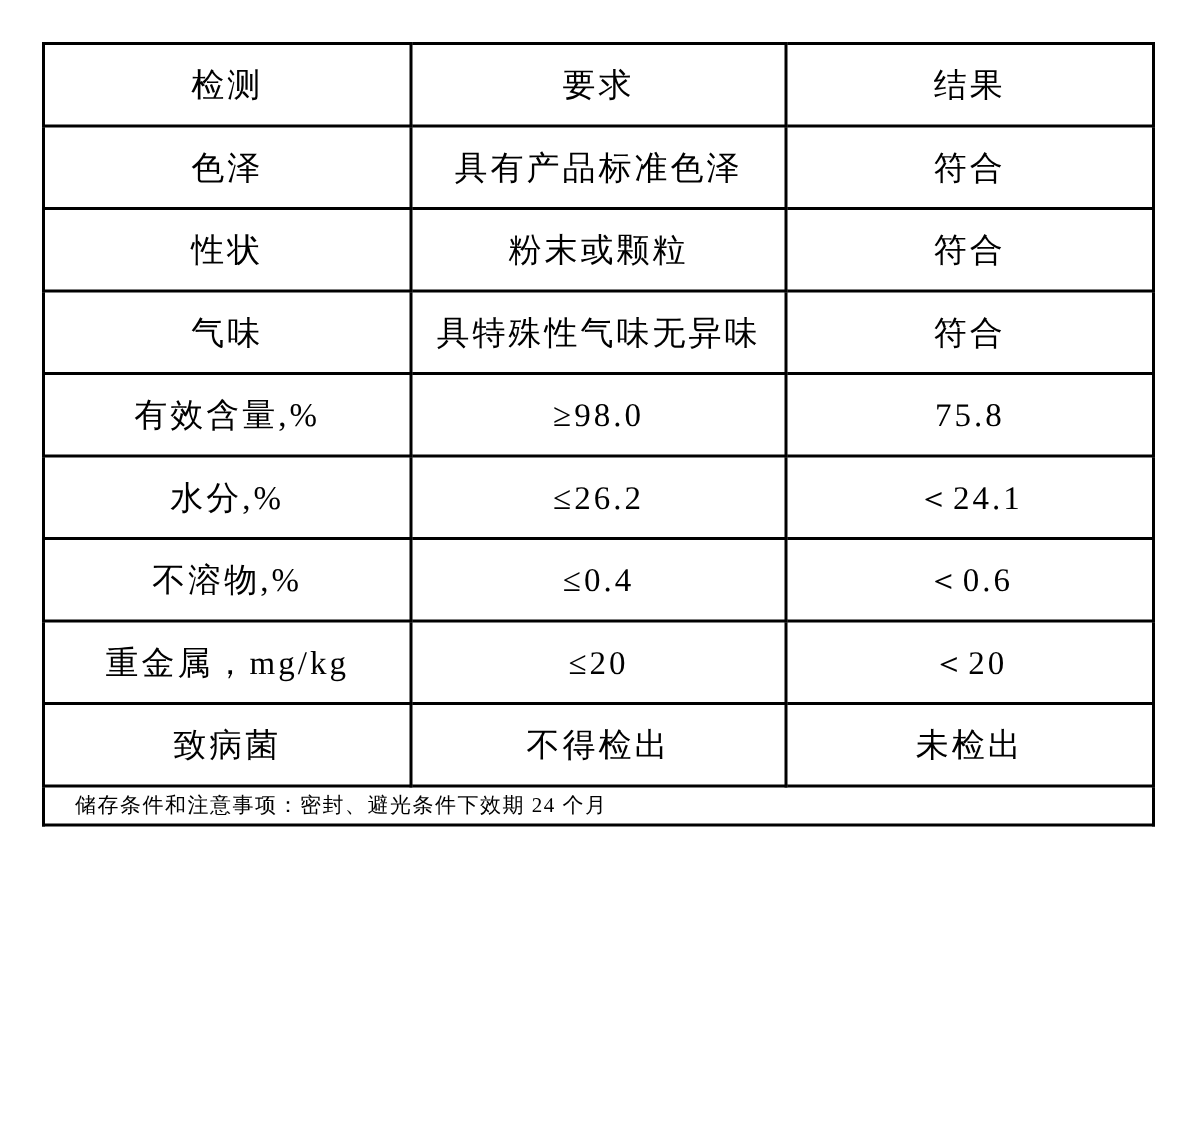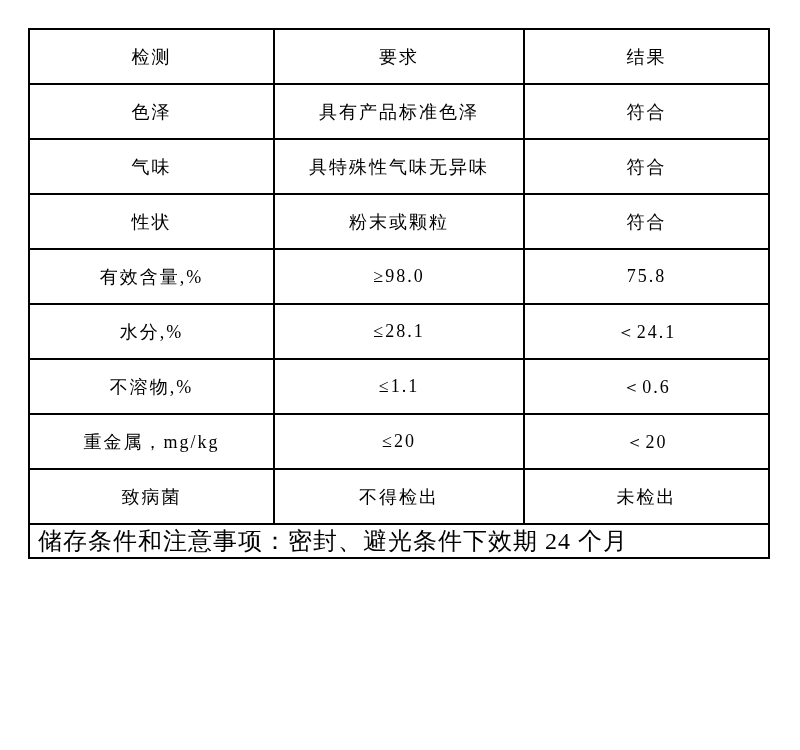--- a/index.html
+++ b/index.html
@@ -27,32 +27,32 @@
     table-layout: fixed;
   }
   table.spec-table col.c1 { width: 245px; }
   table.spec-table col.c2 { width: 250px; }
   table.spec-table col.c3 { width: 245px; }
   table.spec-table td {
     border: 2px solid #000000;
     text-align: center;
     vertical-align: middle;
     height: 53px;
-    font-size: 18px;
+    font-size: 22px;
     letter-spacing: 2px;
     padding: 0 4px;
     overflow: hidden;
     white-space: nowrap;
   }
   table.spec-table td.footer-cell {
     height: 24px;
     text-align: left;
-    font-size: 24px;
+    font-size: 14px;
     letter-spacing: 1px;
-    padding-left: 8px;
+    padding-left: 20px;
   }
 </style>
 </head>
 <body>
 
 <div class="doc-canvas">
   <table class="spec-table">
     <colgroup>
         <col class="c1">
         <col class="c2">
@@ -63,42 +63,42 @@
         <td>检测</td>
         <td>要求</td>
         <td>结果</td>
       </tr>
       <tr>
         <td>色泽</td>
         <td>具有产品标准色泽</td>
         <td>符合</td>
       </tr>
       <tr>
-        <td>气味</td>
-        <td>具特殊性气味无异味</td>
+        <td>性状</td>
+        <td>粉末或颗粒</td>
         <td>符合</td>
       </tr>
       <tr>
-        <td>性状</td>
-        <td>粉末或颗粒</td>
+        <td>气味</td>
+        <td>具特殊性气味无异味</td>
         <td>符合</td>
       </tr>
       <tr>
         <td>有效含量,%</td>
         <td>≥98.0</td>
         <td>75.8</td>
       </tr>
       <tr>
         <td>水分,%</td>
-        <td>≤28.1</td>
+        <td>≤26.2</td>
         <td>＜24.1</td>
       </tr>
       <tr>
         <td>不溶物,%</td>
-        <td>≤1.1</td>
+        <td>≤0.4</td>
         <td>＜0.6</td>
       </tr>
       <tr>
         <td>重金属，mg/kg</td>
         <td>≤20</td>
         <td>＜20</td>
       </tr>
       <tr>
         <td>致病菌</td>
         <td>不得检出</td>

